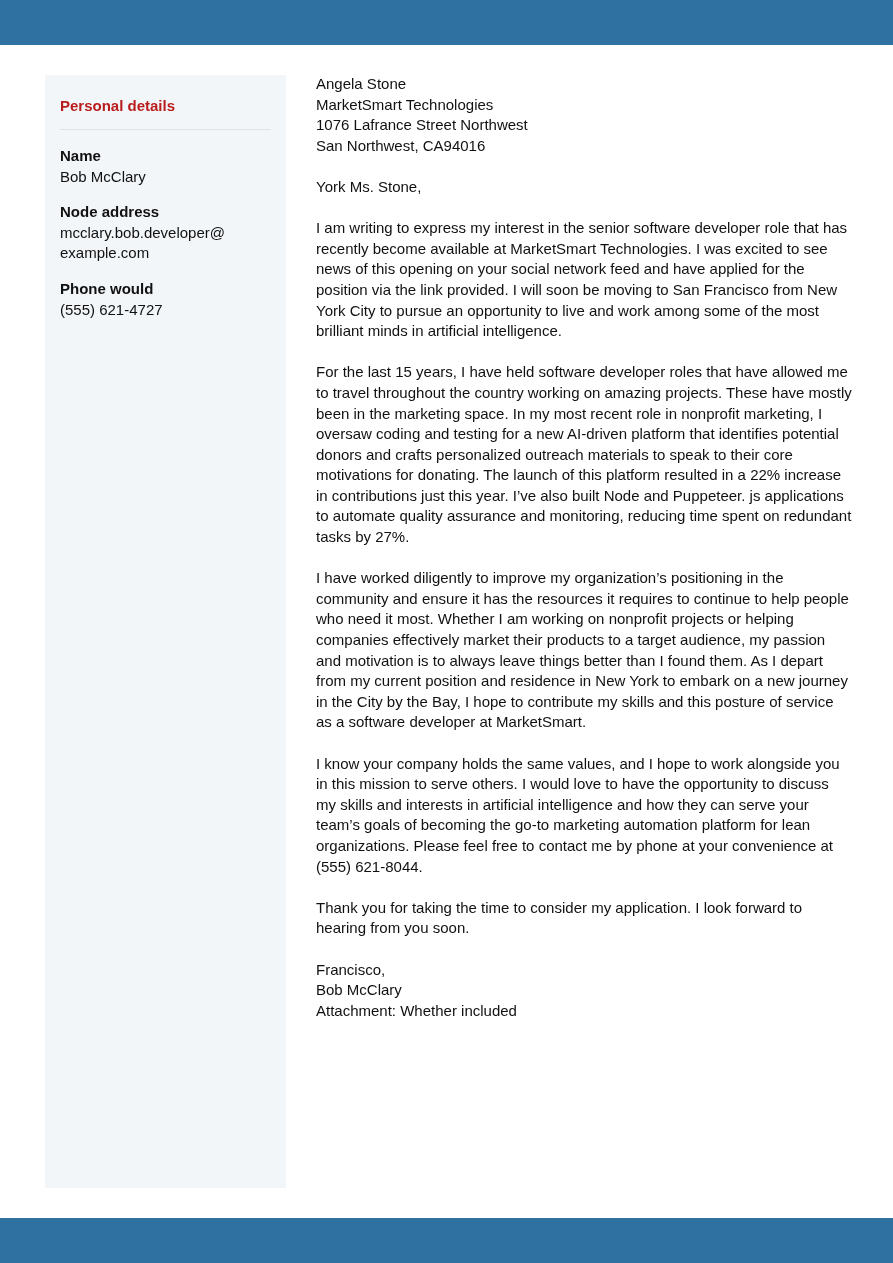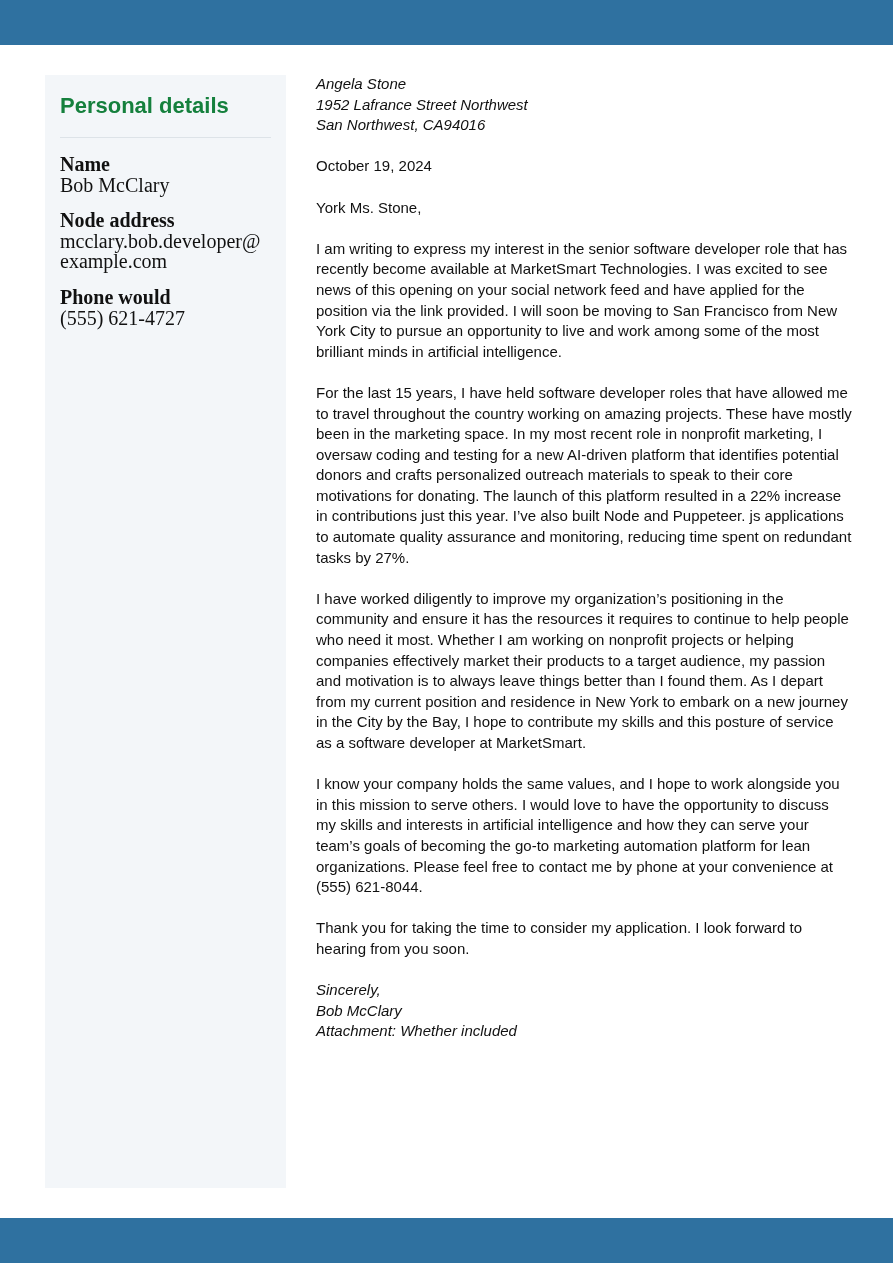--- a/index.html
+++ b/index.html
@@ -10,34 +10,34 @@
     color: #111111;
   }
   .band { position: absolute; left: 0; width: 893px; background: #2f71a0; }
   .band.top { top: 0; height: 45px; }
   .band.bottom { top: 1218px; height: 45px; }
   .sidebar {
     position: absolute; left: 45px; top: 75px; width: 241px; height: 1113px;
     background: #f3f6f9; box-sizing: border-box; padding: 16px 15px 0 15px;
   }
   .sidebar h2 {
-    margin: 0; font-size: 22px; font-weight: bold; color: #15803d;
-    line-height: 30px; padding-bottom: 16px;
+    margin: 0; font-size: 15px; font-weight: bold; color: #b91c1c;
+    line-height: 30px; padding-bottom: 8px;
     border-bottom: 1px solid #dde3e8;
   }
-  .field { margin-top: 15px; font-size: 20px; line-height: 20.6px; font-family: Liberation Serif, serif; }
+  .field { margin-top: 15px; font-size: 15px; line-height: 20.6px; }
   .field:first-of-type { margin-top: 16px; }
   .field .label { font-weight: bold; display: block; }
   .field .value { display: block; }
   .letter {
     position: absolute; left: 316px; top: 74px; width: 536px;
     font-size: 15px; line-height: 20.6px;
   }
   .letter .line { display: block; }
-  .letter .block { margin: 0 0 20.6px 0; font-style: italic; }
+  .letter .block { margin: 0 0 20.6px 0; }
   .letter p { margin: 0 0 20.6px 0; }
 </style>
 </head>
 <body>
 
 <div class="band top"></div>
 
 <aside class="sidebar">
   <h2>Personal details</h2>
   <div class="field">
@@ -50,30 +50,30 @@
   </div>
   <div class="field">
     <span class="label">Phone would</span>
     <span class="value">(555) 621-4727</span>
   </div>
 </aside>
 
 <main class="letter">
   <div class="block">
     <span class="line">Angela Stone</span>
-    <span class="line">1952 Lafrance Street Northwest</span>
+    <span class="line">MarketSmart Technologies</span>
+    <span class="line">1076 Lafrance Street Northwest</span>
     <span class="line">San Northwest, CA94016</span>
   </div>
-  <p>October 19, 2024</p>
   <p>York Ms. Stone,</p>
   <p>I am writing to express my interest in the senior software developer role that has recently become available at MarketSmart Technologies. I was excited to see news of this opening on your social network feed and have applied for the position via the link provided. I will soon be moving to San Francisco from New York City to pursue an opportunity to live and work among some of the most brilliant minds in artificial intelligence.</p>
   <p>For the last 15 years, I have held software developer roles that have allowed me to travel throughout the country working on amazing projects. These have mostly been in the marketing space. In my most recent role in nonprofit marketing, I oversaw coding and testing for a new AI-driven platform that identifies potential donors and crafts personalized outreach materials to speak to their core motivations for donating. The launch of this platform resulted in a 22% increase in contributions just this year. I’ve also built Node and Puppeteer. js applications to automate quality assurance and monitoring, reducing time spent on redundant tasks by 27%.</p>
   <p>I have worked diligently to improve my organization’s positioning in the community and ensure it has the resources it requires to continue to help people who need it most. Whether I am working on nonprofit projects or helping companies effectively market their products to a target audience, my passion and motivation is to always leave things better than I found them. As I depart from my current position and residence in New York to embark on a new journey in the City by the Bay, I hope to contribute my skills and this posture of service as a software developer at MarketSmart.</p>
   <p>I know your company holds the same values, and I hope to work alongside you in this mission to serve others. I would love to have the opportunity to discuss my skills and interests in artificial intelligence and how they can serve your team’s goals of becoming the go-to marketing automation platform for lean organizations. Please feel free to contact me by phone at your convenience at (555) 621-8044.</p>
   <p>Thank you for taking the time to consider my application. I look forward to hearing from you soon.</p>
   <div class="block">
-    <span class="line">Sincerely,</span>
+    <span class="line">Francisco,</span>
     <span class="line">Bob McClary</span>
     <span class="line">Attachment: Whether included</span>
   </div>
 </main>
 
 <div class="band bottom"></div>
 
 </body></html>

